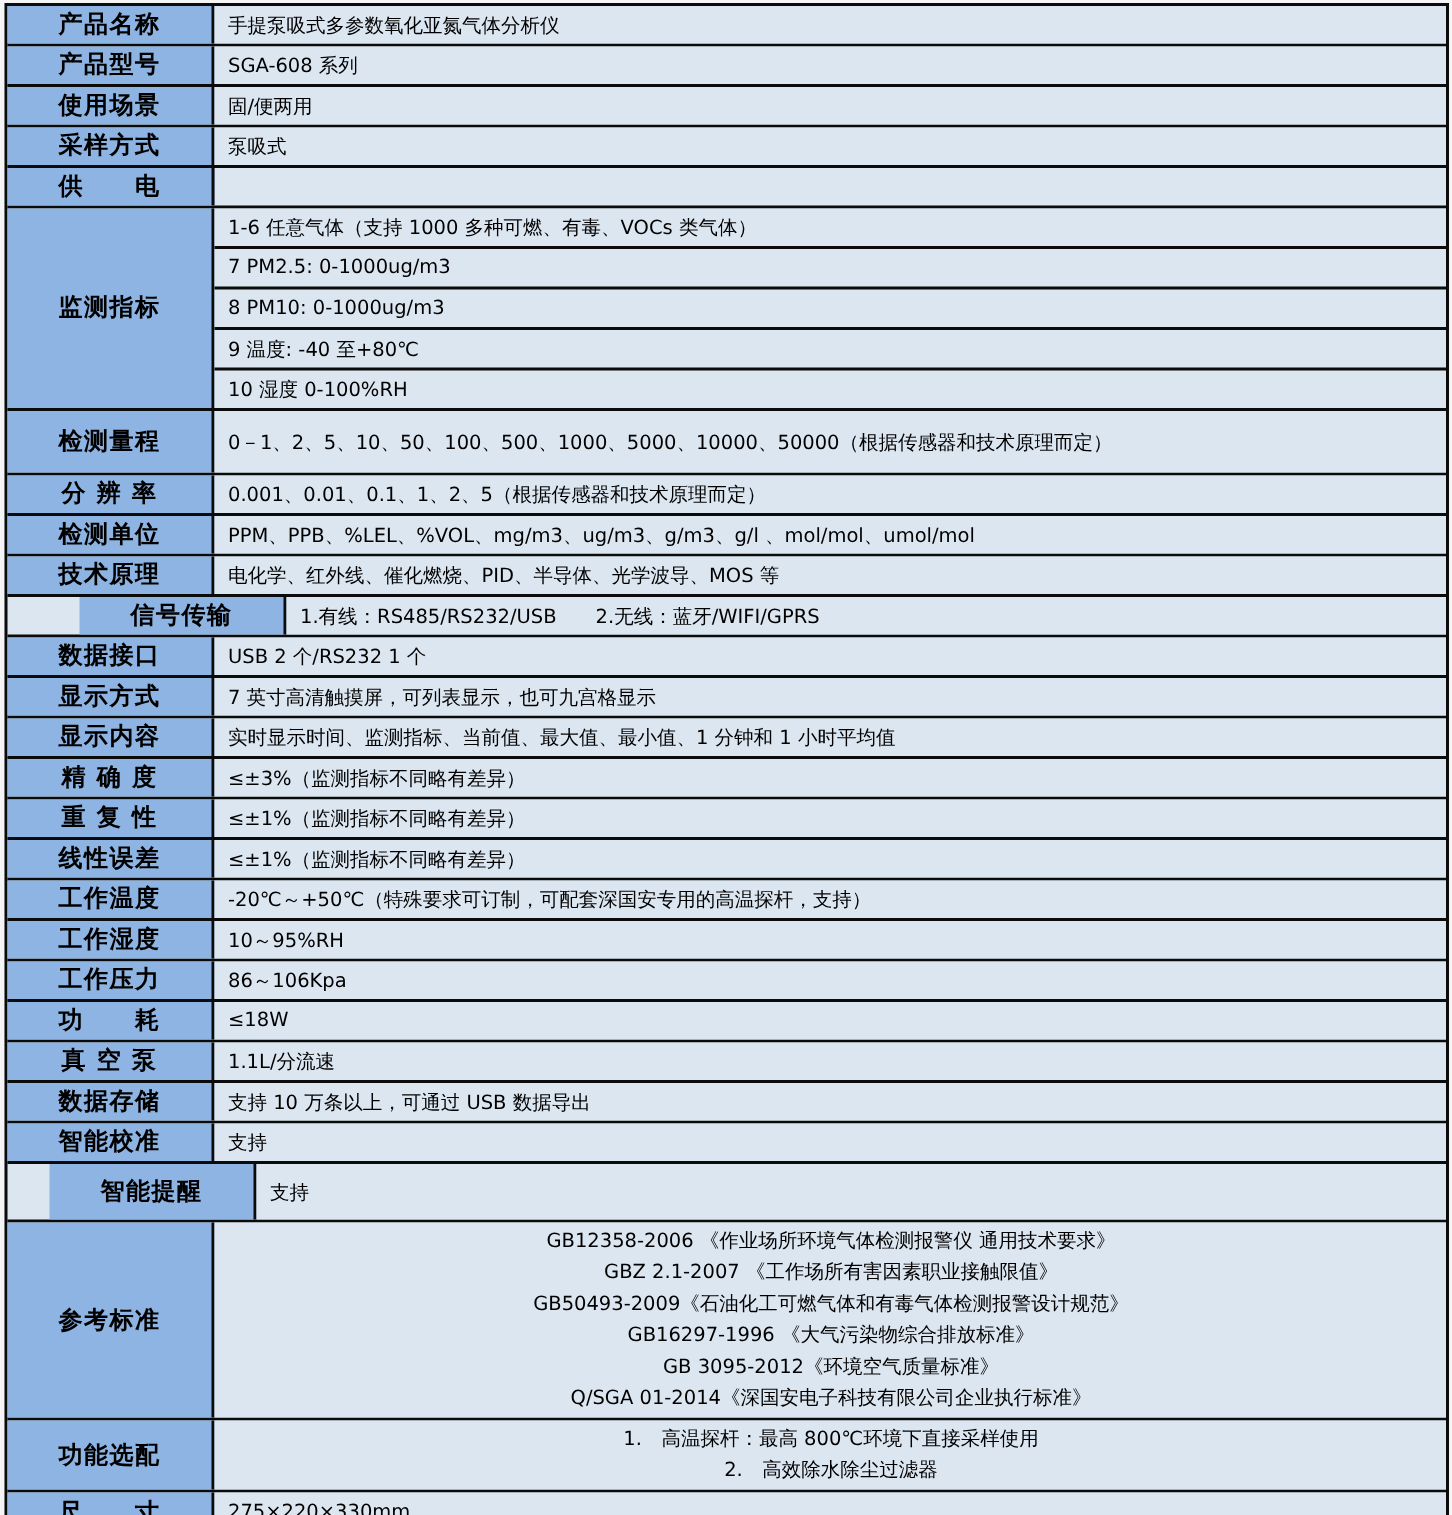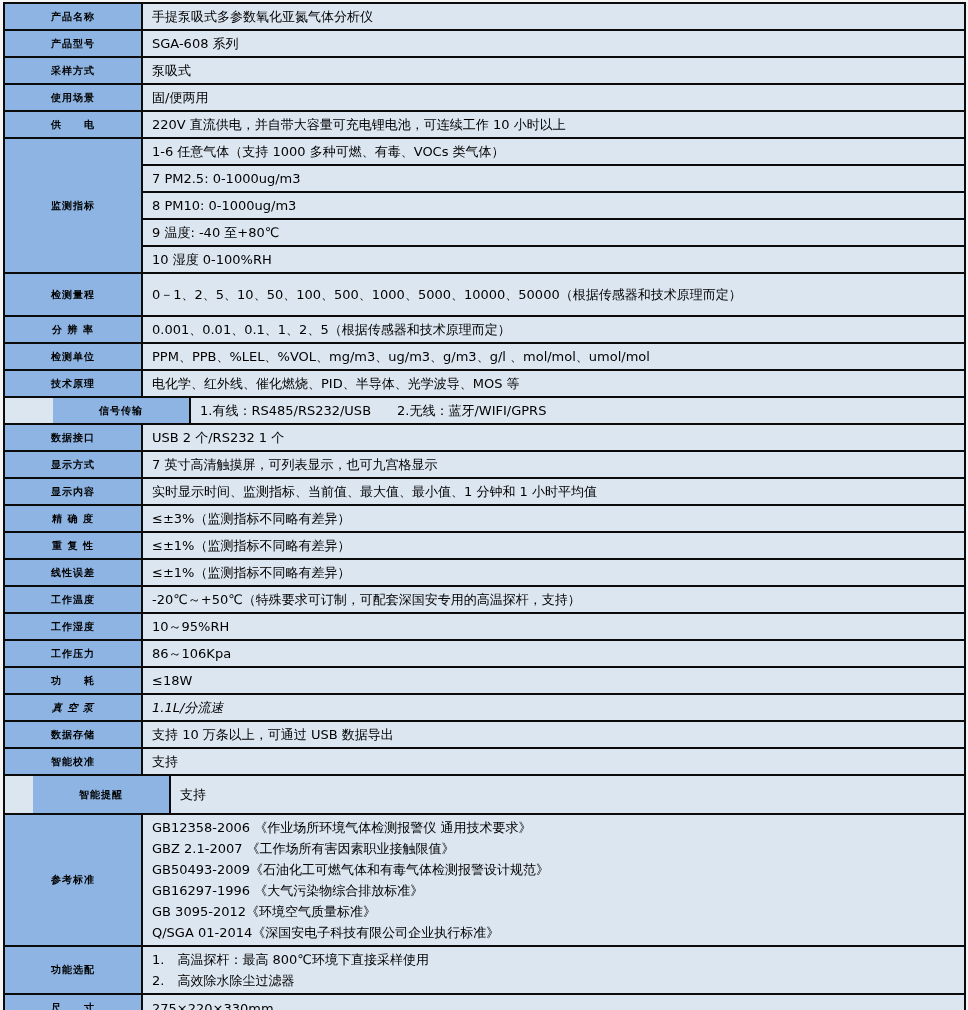--- a/index.html
+++ b/index.html
@@ -26,21 +26,21 @@
     display:flex;
     border-bottom:2px solid var(--border);
   }
   .row:last-child{border-bottom:none;}
   .label-cell{
     flex:0 0 138px;
     width:138px;
     background:var(--label-bg);
     border-right:2px solid var(--border);
     display:flex;align-items:center;justify-content:center;
-    font-weight:bold;font-size:10px;
+    font-weight:bold;font-size:16px;
     text-align:center;
     letter-spacing:1px;
     white-space:pre;
   }
   .value-cell{
     flex:1;
     background:var(--value-bg);
     display:flex;align-items:center;
     padding:2px 8px 2px 9px;
     font-size:13px;
@@ -57,49 +57,49 @@
     border-bottom:2px solid var(--border);
     white-space:pre-wrap;
   }
   .subrow:last-child{border-bottom:none;}
   .lines-cell{
     flex:1;
     background:var(--value-bg);
     display:flex;flex-direction:column;justify-content:center;
     padding:2px 8px 2px 9px;
     font-size:13px;
+    text-align:center;
   }
   .lines-cell .line{
     line-height:21px;
     white-space:pre-wrap;
   }
 </style>
 </head>
 <body>
 
 <div class="spec-table">
     <div class="row" style="height: 27px;">
       <div class="label-cell">产品名称</div>
       <div class="value-cell">手提泵吸式多参数氧化亚氮气体分析仪</div>
     </div>
     <div class="row" style="height: 27px;">
       <div class="label-cell">产品型号</div>
       <div class="value-cell">SGA-608 系列</div>
     </div>
     <div class="row" style="height: 27px;">
+      <div class="label-cell">使用场景</div>
+      <div class="value-cell">固/便两用</div>
+    </div>
+    <div class="row" style="height: 27px;">
       <div class="label-cell">采样方式</div>
       <div class="value-cell">泵吸式</div>
     </div>
     <div class="row" style="height: 27px;">
-      <div class="label-cell">使用场景</div>
-      <div class="value-cell">固/便两用</div>
-    </div>
-    <div class="row" style="height: 27px;">
       <div class="label-cell">供　　电</div>
-      <div class="value-cell">220V 直流供电，并自带大容量可充电锂电池，可连续工作 10 小时以上</div>
     </div>
     <div class="row" style="height: 135px;">
       <div class="label-cell">监测指标</div>
       <div class="subrows">
         <div class="subrow">1-6 任意气体（支持 1000 多种可燃、有毒、VOCs 类气体）</div>
         <div class="subrow">7 PM2.5: 0-1000ug/m3</div>
         <div class="subrow">8 PM10: 0-1000ug/m3</div>
         <div class="subrow">9 温度: -40 至+80℃</div>
         <div class="subrow">10 湿度 0-100%RH</div>
       </div>
@@ -157,21 +157,21 @@
       <div class="value-cell">10～95%RH</div>
     </div>
     <div class="row" style="height: 27px;">
       <div class="label-cell">工作压力</div>
       <div class="value-cell">86～106Kpa</div>
     </div>
     <div class="row" style="height: 27px;">
       <div class="label-cell">功　　耗</div>
       <div class="value-cell">≤18W</div>
     </div>
-    <div class="row" style="height: 27px; font-style: italic;">
+    <div class="row" style="height: 27px;">
       <div class="label-cell">真 空 泵</div>
       <div class="value-cell">1.1L/分流速</div>
     </div>
     <div class="row" style="height: 27px;">
       <div class="label-cell">数据存储</div>
       <div class="value-cell">支持 10 万条以上，可通过 USB 数据导出</div>
     </div>
     <div class="row" style="height: 27px;">
       <div class="label-cell">智能校准</div>
       <div class="value-cell">支持</div>

